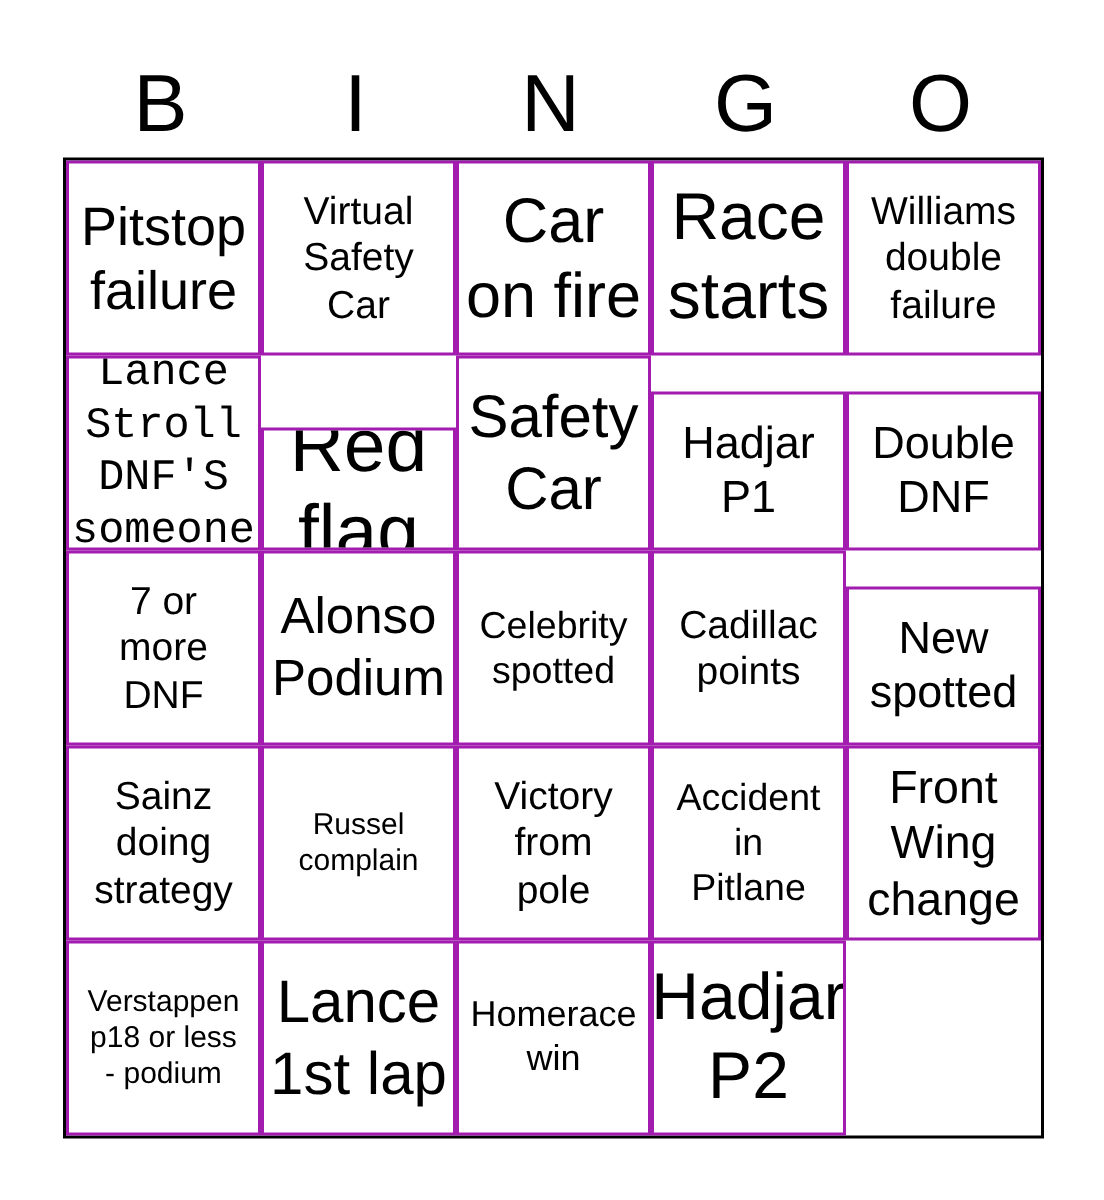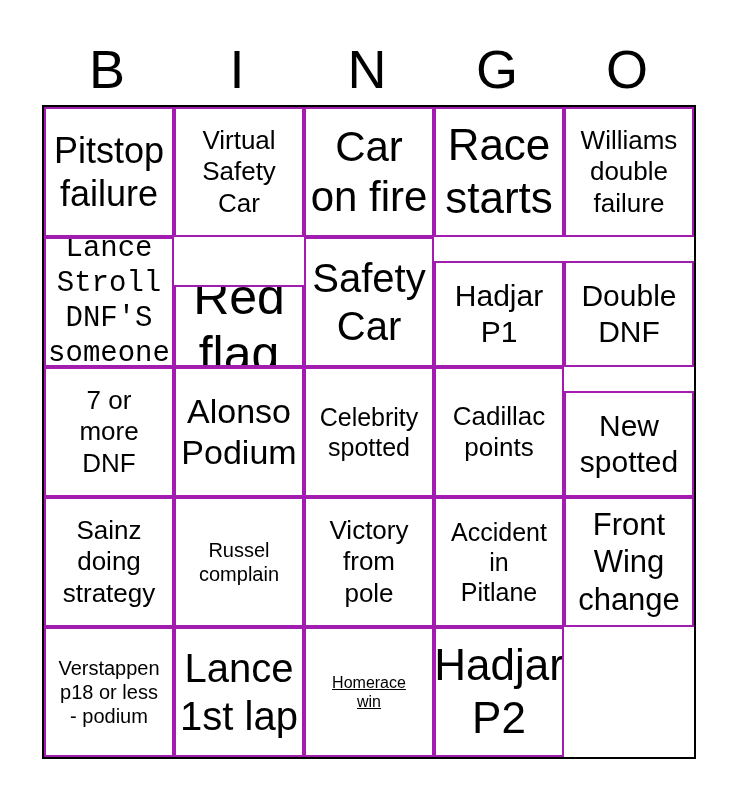--- a/index.html
+++ b/index.html
@@ -50,21 +50,21 @@
     align-items: center;
     justify-content: center;
     text-align: center;
     white-space: pre-line;
     line-height: 1.2;
     padding: 1px;
     overflow: hidden;
   }
   .fs21 { font-size: 20px; }
   .fs22 { font-size: 29px; font-family: Liberation Mono, monospace; }
-  .fs24 { font-size: 16px; text-decoration: underline; }
+  .fs24 { font-size: 24px; }
   .fs26 { font-size: 26px; }
   .fs27 { font-size: 20px; }
   .fs28 { font-size: 25px; }
   .fs30 { font-size: 26px; }
   .fs31 { font-size: 31px; }
   .fs34 { font-size: 34px; }
   .fs36 { font-size: 36px; }
   .fs38 { font-size: 30px; margin-top: 24px; }
   .fs40 { font-size: 40px; }
   .fs42 { font-size: 42px; }

